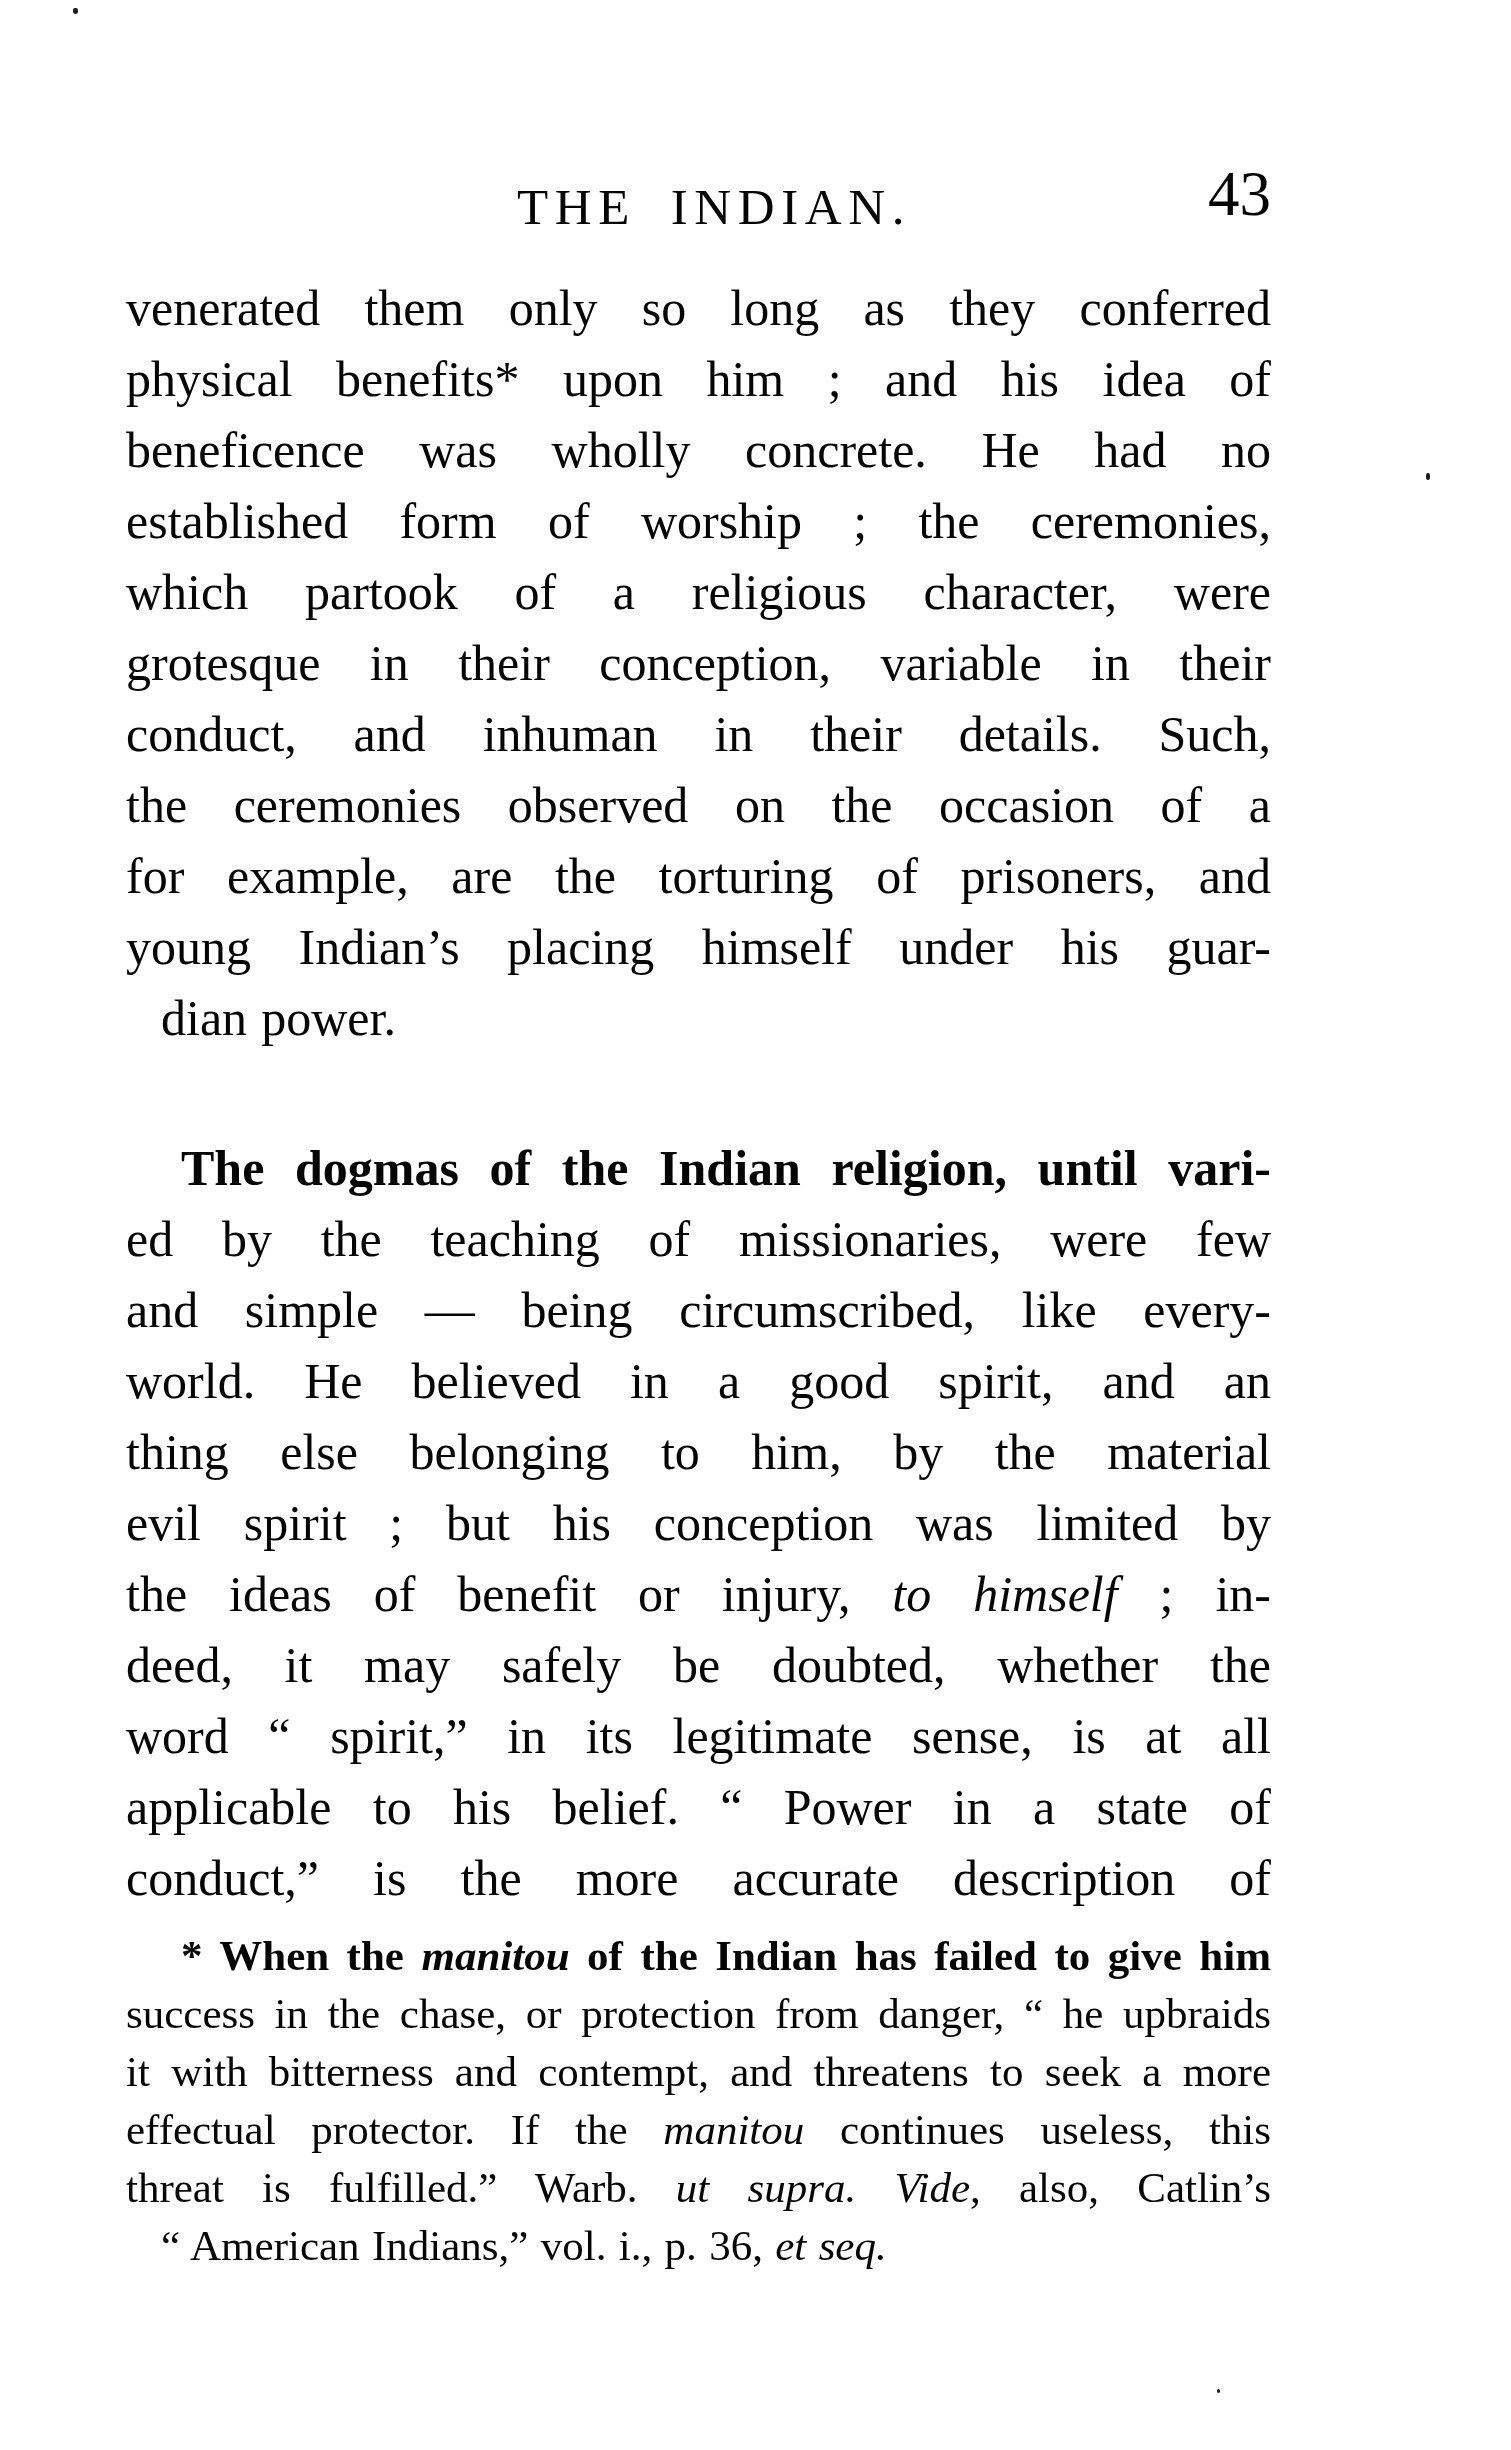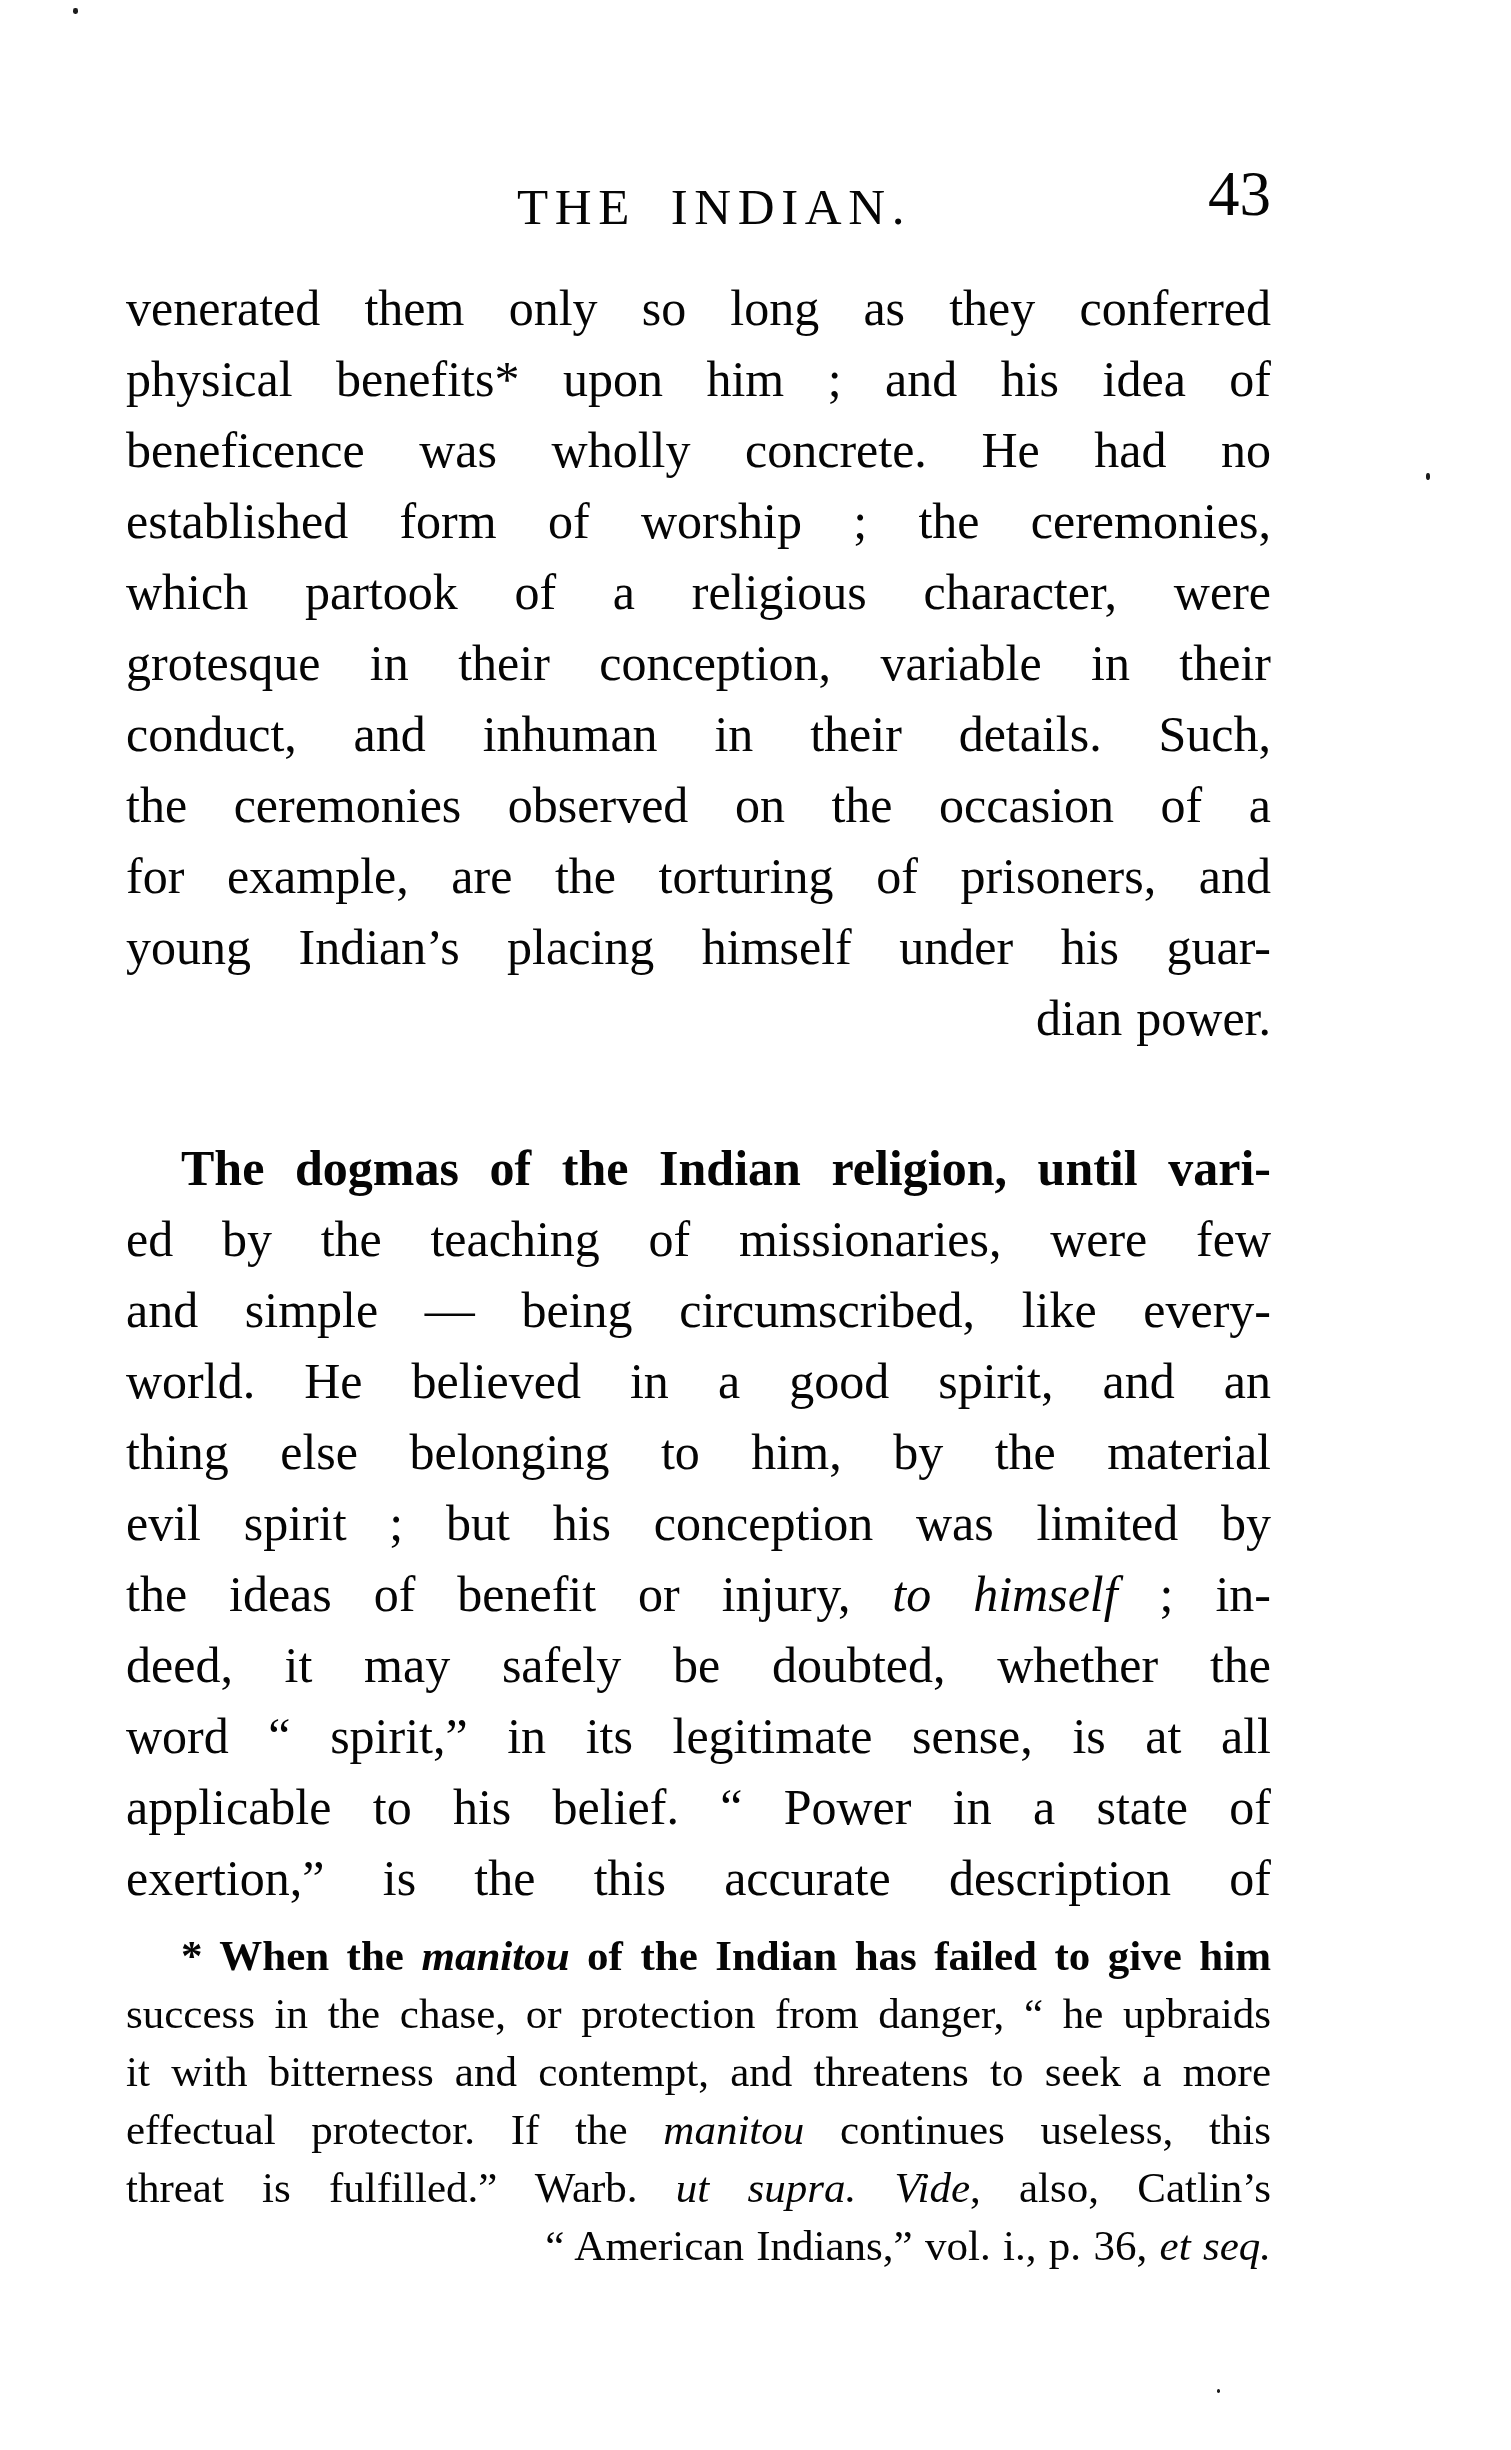--- a/index.html
+++ b/index.html
@@ -31,21 +31,21 @@
     left:126px; width:1145px;
   }
   .para1 { top:273px;  font-size:50px; line-height:71px; }
   .para2 { top:1133px; font-size:50px; line-height:71px; }
   .footnote { top:1927px; font-size:43px; line-height:58px; }
   .line {
     text-align:justify;
     text-align-last:justify;
     word-spacing:1.6px;
   }
-  .line.nojust { text-align:right; text-align-last:auto; }
+  .line.nojust { text-align:left; text-align-last:auto;margin-left:35px; }
   .line.first { text-indent:55px;font-weight:bold; }
   .line em { font-style:italic; }
   .speck {
     position:absolute;
     background:#1c1c1c;
     border-radius:45%;
   }
   #speck-1 { left:73px;   top:8px;   width:4.7px; height:5.5px; }
   #speck-2 { left:1426px; top:473px;  width:4px; height:7px; }
   #speck-3 { left:1217px; top:2389px; width:3.2px; height:4px; }
@@ -77,21 +77,21 @@
       <div class="line first"><span>The dogmas of the Indian religion, until vari-</span></div>
       <div class="line"><span>ed by the teaching of missionaries, were few</span></div>
       <div class="line"><span>and simple — being circumscribed, like every-</span></div>
       <div class="line"><span>world. He believed in a good spirit, and an</span></div>
       <div class="line"><span>thing else belonging to him, by the material</span></div>
       <div class="line"><span>evil spirit ; but his conception was limited by</span></div>
       <div class="line"><span>the ideas of benefit or injury, </span><em>to himself</em><span> ; in-</span></div>
       <div class="line"><span>deed, it may safely be doubted, whether the</span></div>
       <div class="line"><span>word “ spirit,” in its legitimate sense, is at all</span></div>
       <div class="line"><span>applicable to his belief. “ Power in a state of</span></div>
-      <div class="line"><span>exertion,” is the this accurate description of</span></div>
+      <div class="line"><span>conduct,” is the more accurate description of</span></div>
     </div>
 
   <div class="textcol footnote">
       <div class="line first"><span>* When the </span><em>manitou</em><span> of the Indian has failed to give him</span></div>
       <div class="line"><span>success in the chase, or protection from danger, “ he upbraids</span></div>
       <div class="line"><span>it with bitterness and contempt, and threatens to seek a more</span></div>
       <div class="line"><span>effectual protector. If the </span><em>manitou</em><span> continues useless, this</span></div>
       <div class="line"><span>threat is fulfilled.” Warb. </span><em>ut supra.</em><span> </span><em>Vide</em><span>, also, Catlin’s</span></div>
       <div class="line nojust"><span>“ American Indians,” vol. i., p. 36, </span><em>et seq.</em></div>
     </div>

